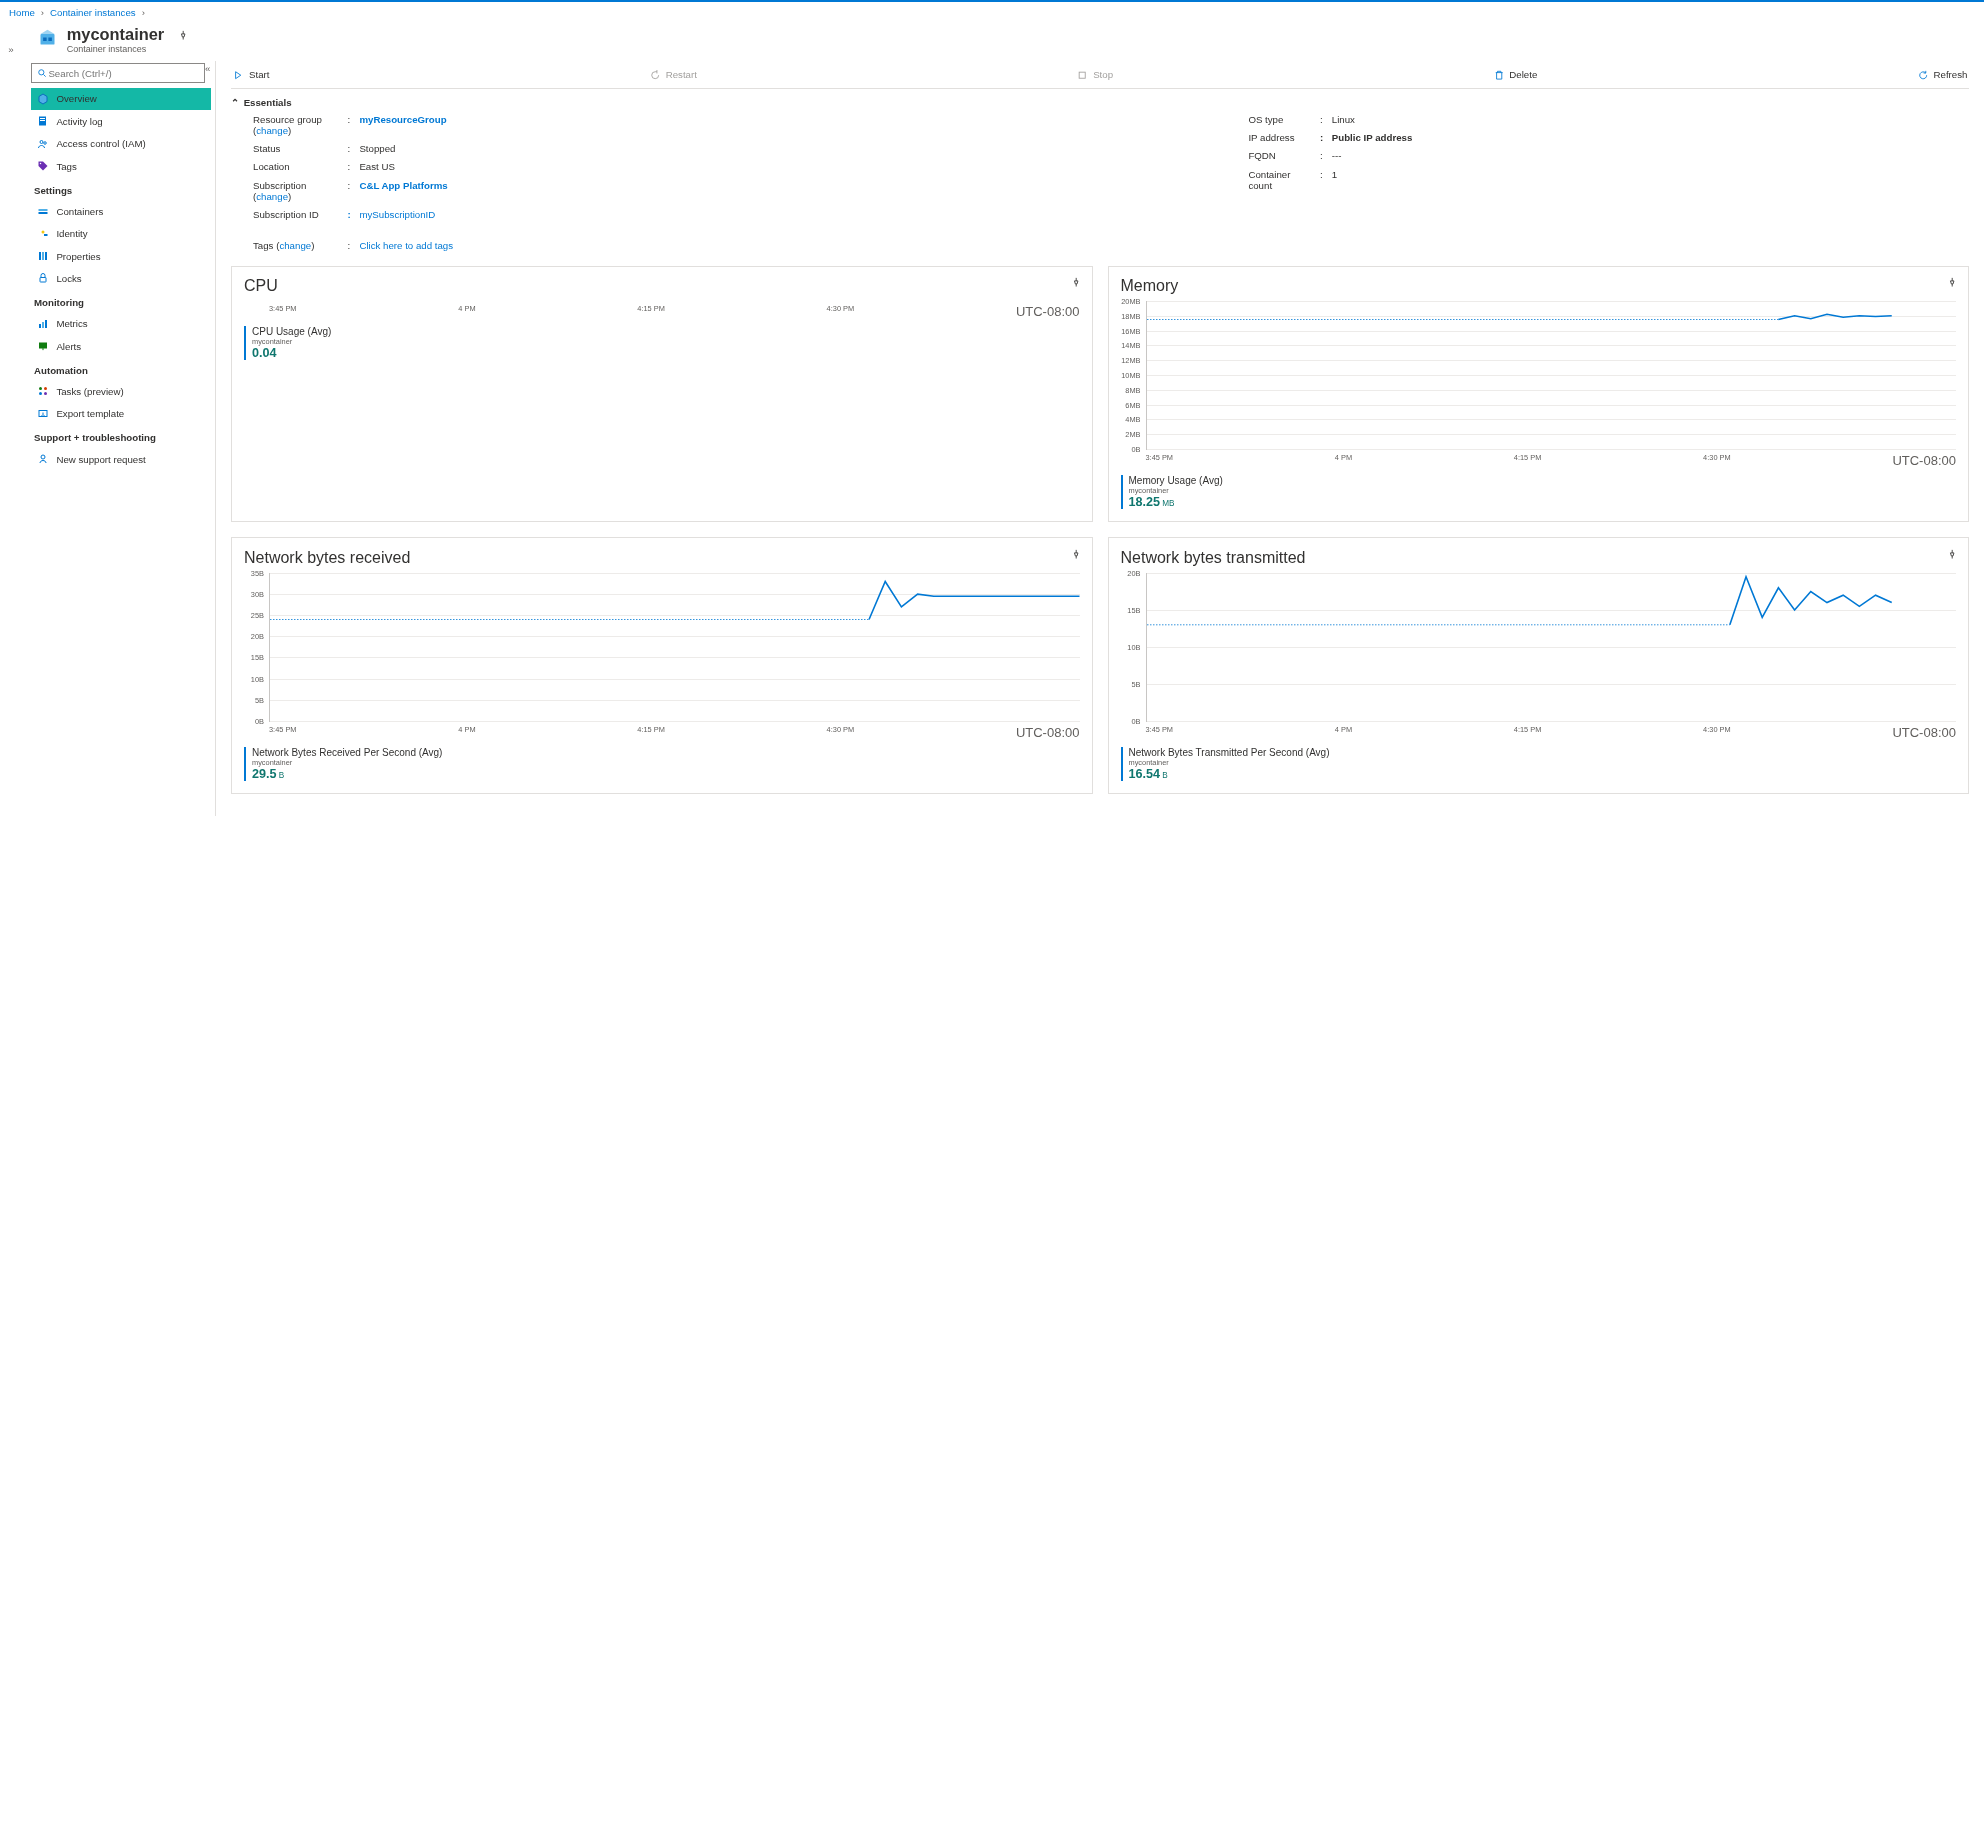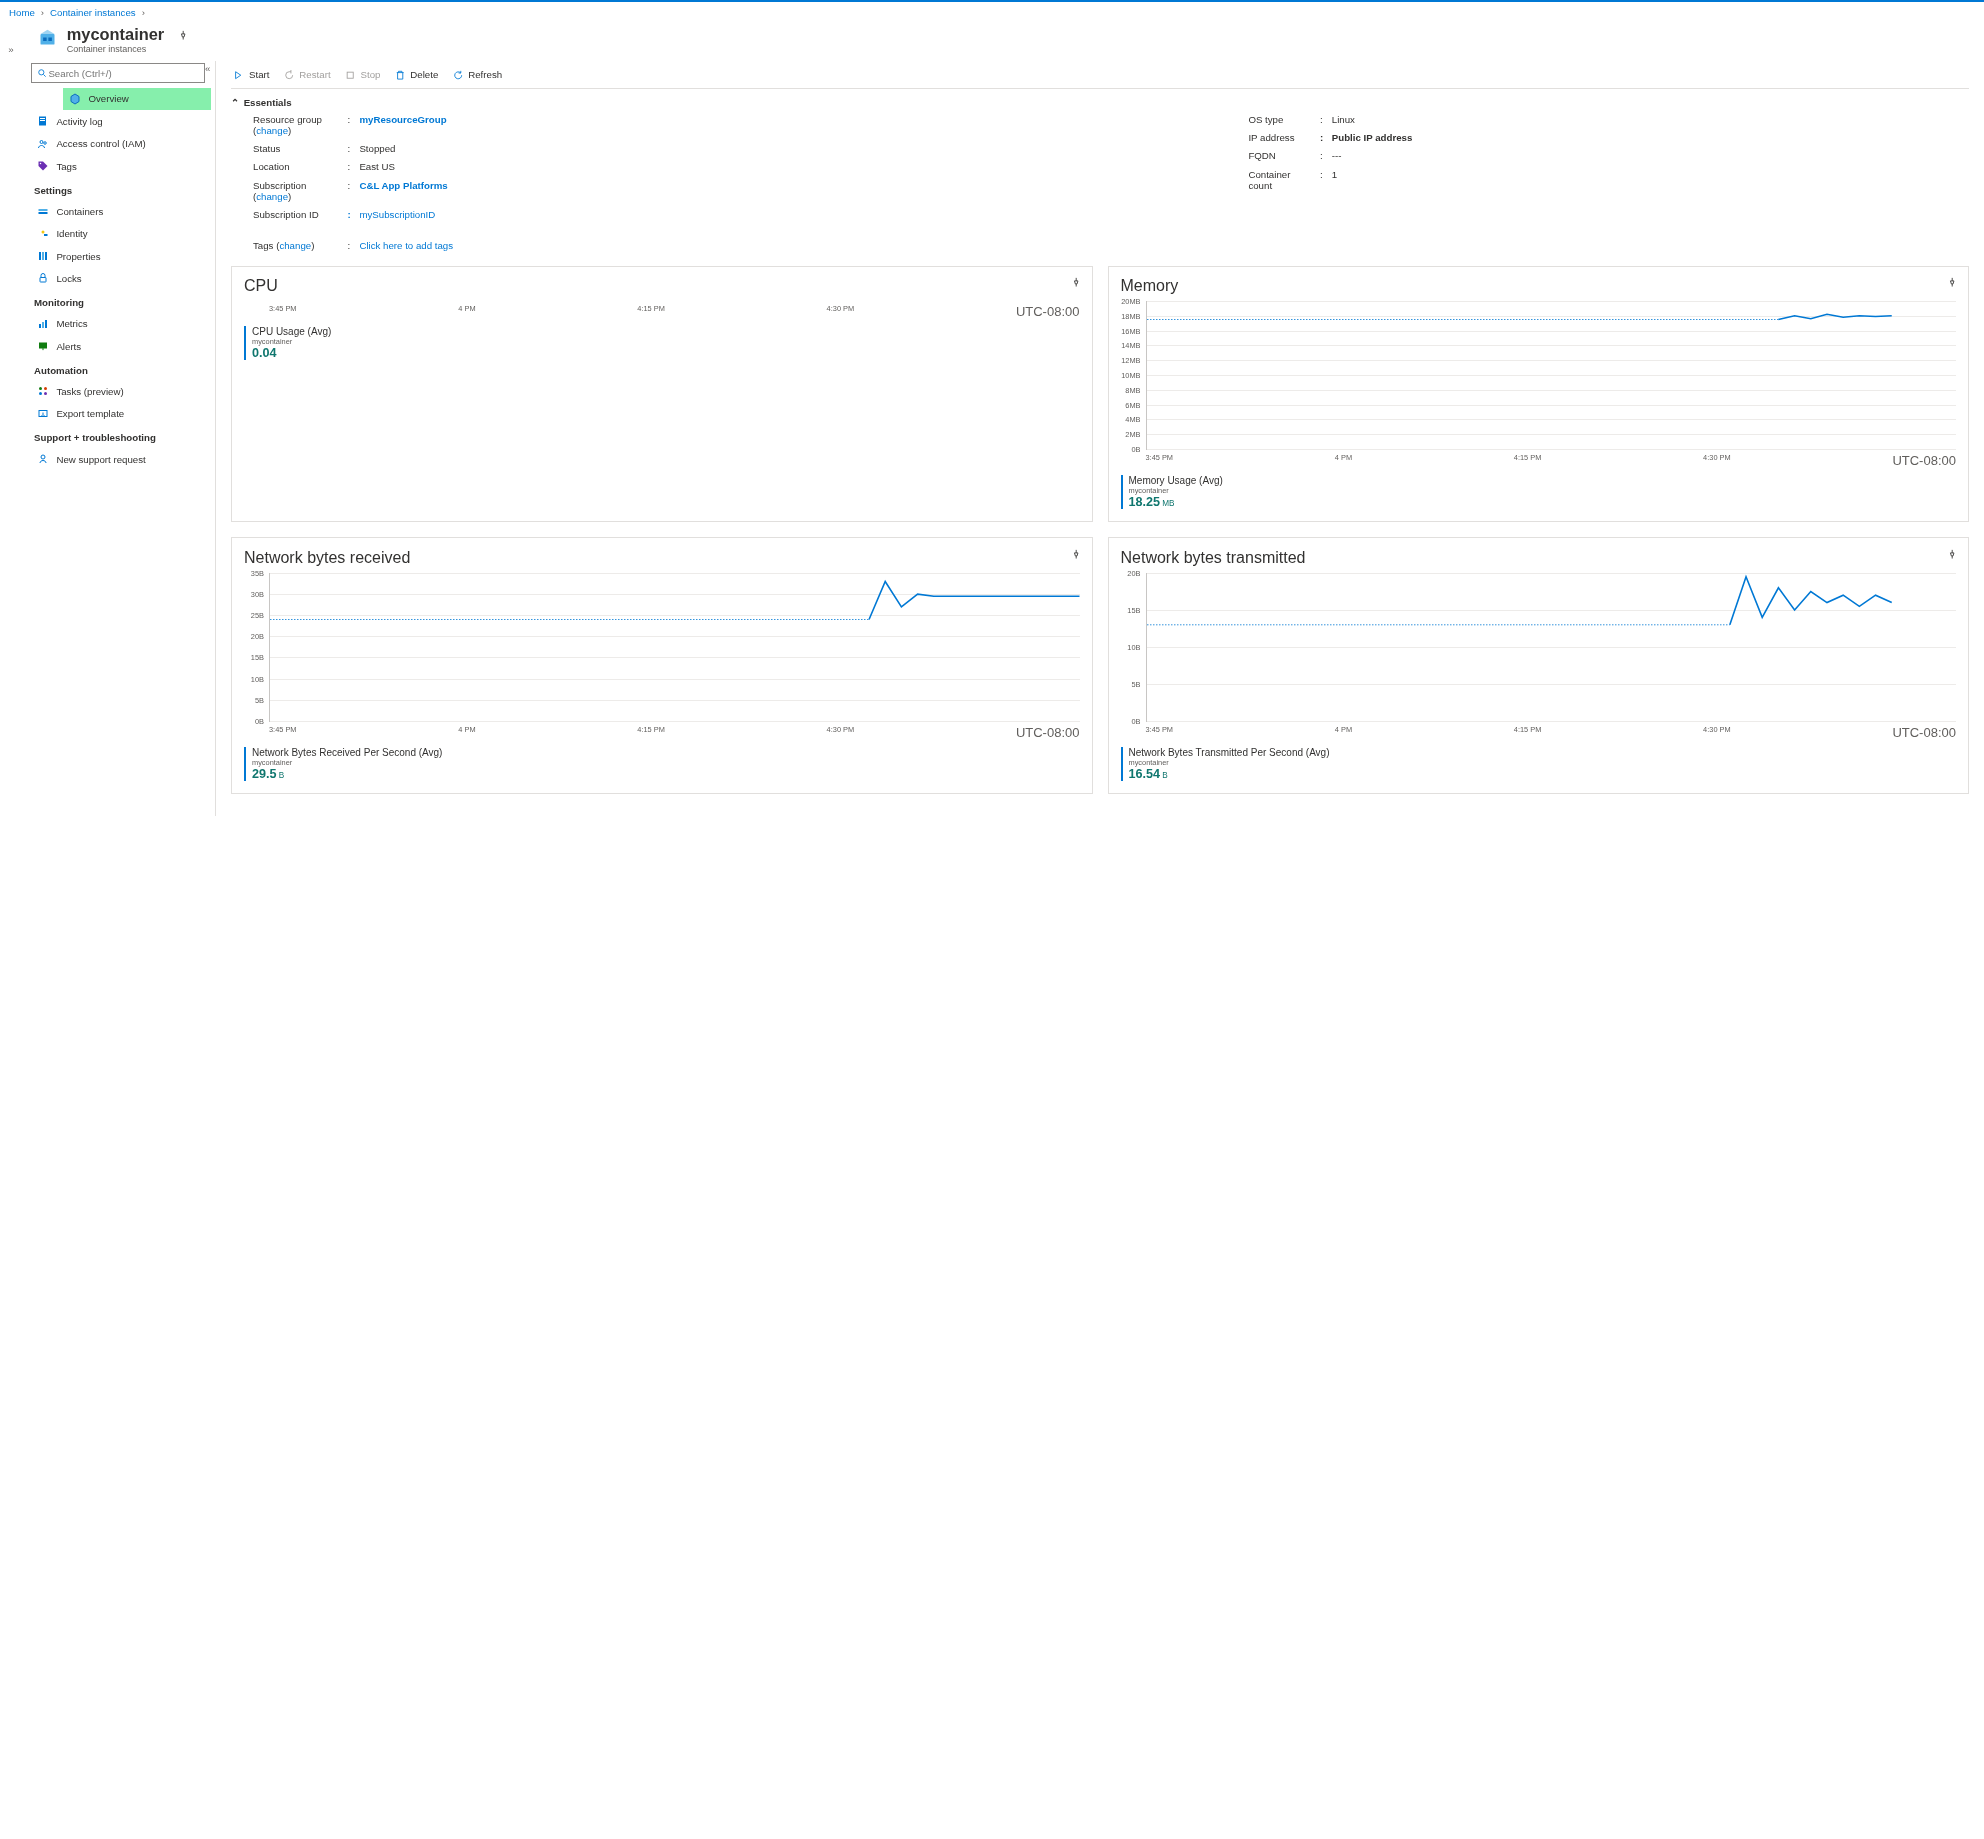--- a/index.html
+++ b/index.html
@@ -28,27 +28,27 @@
 
 .content-row { display: flex; align-items: flex-start; }
 
 .sidebar { width: 193px; min-width: 193px; padding: 1.5px 4.5px 15px 9px; }
 .search-row { display: flex; align-items: flex-start; gap: 0; margin-bottom: 4.5px; }
 .search-box { flex: 1; display: flex; align-items: center; border: 0.7px solid #8a8886; padding: 2.2px 4.5px; }
 .search-box input { border: none; outline: none; flex: 1; font-size: 9.7px; padding: 1.5px; }
 .collapse-chev { color: #605e5c; cursor: pointer; font-size: 9.7px; }
 
 .nav-item { display: flex; align-items: center; gap: 7.4px; padding: 5.2px 6px; cursor: pointer; font-size: 9.7px; color: #323130; }
-.nav-item.active { background: #86efac; margin-left: 32px; }
+.nav-item.active { background: #14b8a6; }
 .nav-section { font-weight: 600; font-size: 9.7px; padding: 7.4px 3px 4.5px 3px; color: #323130; }
 .nav-icon { width: 12px; height: 12px; display: flex; align-items: center; justify-content: center; }
 
 .main-pane { flex: 1; border-left: 0.7px solid #e1dfdd; padding: 0 15px 22px 15px; min-width: 0; }
 
-.toolbar { display: flex; align-items: center; gap: 13.4px; padding: 7.4px 1.5px; }
+.toolbar { display: flex; align-items: center; gap: 13.4px; padding: 7.4px 1.5px; justify-content: space-between; }
 .tbtn { display: flex; align-items: center; gap: 4.5px; cursor: pointer; font-size: 9.7px; }
 .tbtn.disabled { color: #a19f9d; cursor: default; }
 .tbtn .ticon { width: 12px; height: 12px; display: flex; align-items: center; justify-content: center; }
 
 .essentials { border-top: 0.7px solid #e1dfdd; padding-top: 6px; }
 .essentials-head { display: flex; align-items: center; gap: 4.5px; font-weight: 600; padding: 1.5px 0 6px 0; cursor: pointer; }
 .ess-grid { display: flex; gap: 30px; }
 .ess-col { display: flex; flex-direction: column; gap: 7.4px; }
 .ess-col.left { flex: 1.3; }
 .ess-col.right { flex: 1; }

